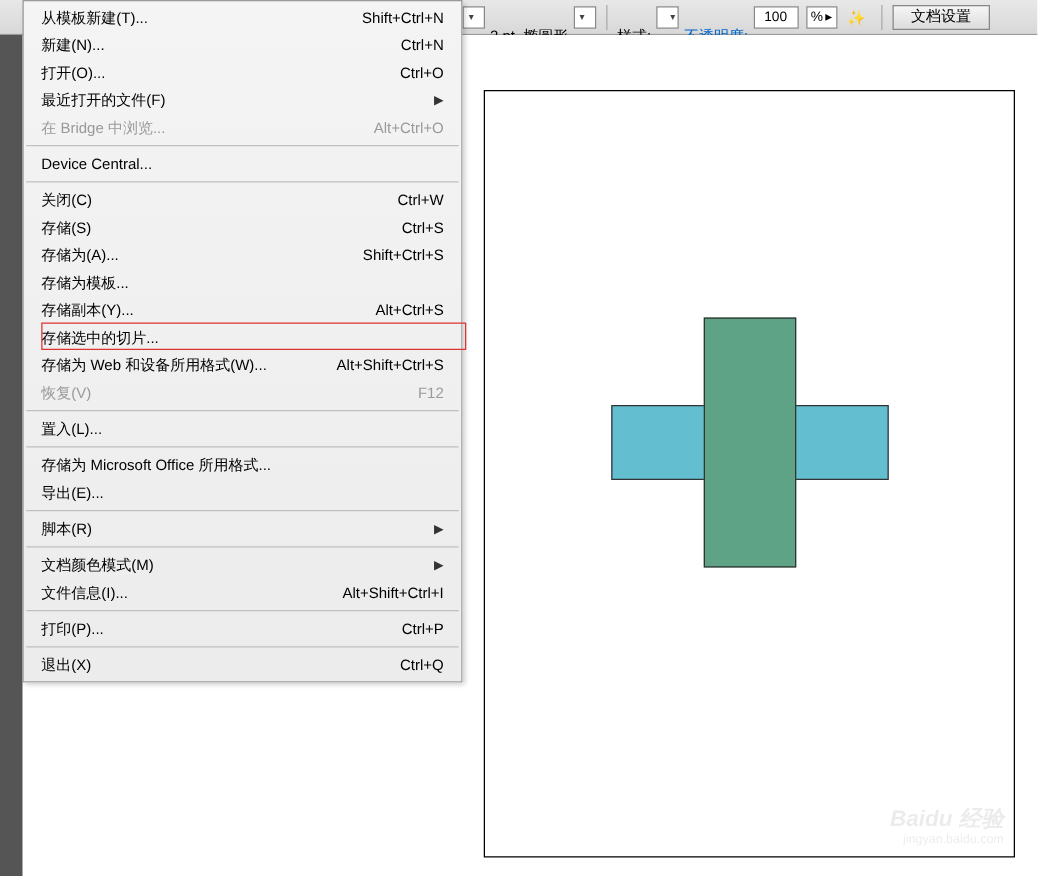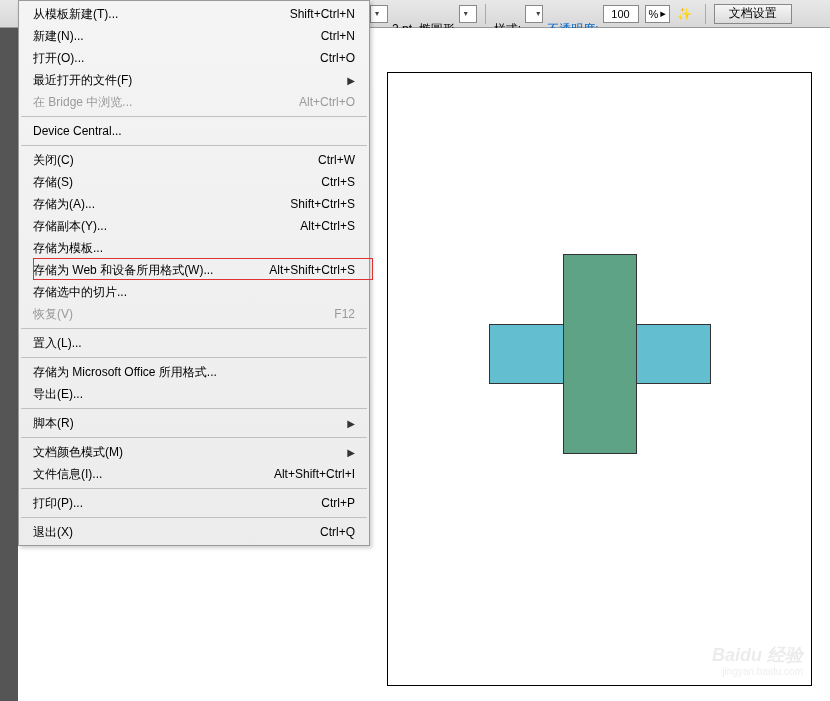--- a/index.html
+++ b/index.html
@@ -128,32 +128,32 @@
     </div>
     <div class="menu-item">
       <span class="lbl">存储(S)</span>
       <span class="shortcut">Ctrl+S</span>
     </div>
     <div class="menu-item">
       <span class="lbl">存储为(A)...</span>
       <span class="shortcut">Shift+Ctrl+S</span>
     </div>
     <div class="menu-item">
+      <span class="lbl">存储为模板...</span>
+    </div>
+    <div class="menu-item">
       <span class="lbl">存储副本(Y)...</span>
       <span class="shortcut">Alt+Ctrl+S</span>
     </div>
     <div class="menu-item">
-      <span class="lbl">存储为模板...</span>
+      <span class="lbl">存储选中的切片...</span>
     </div>
     <div class="menu-item">
       <span class="lbl">存储为 Web 和设备所用格式(W)...</span>
       <span class="shortcut">Alt+Shift+Ctrl+S</span>
-    </div>
-    <div class="menu-item">
-      <span class="lbl">存储选中的切片...</span>
     </div>
     <div class="menu-item disabled">
       <span class="lbl">恢复(V)</span>
       <span class="shortcut">F12</span>
     </div>
     <div class="menu-sep"></div>
     <div class="menu-item">
       <span class="lbl">置入(L)...</span>
     </div>
     <div class="menu-sep"></div>

